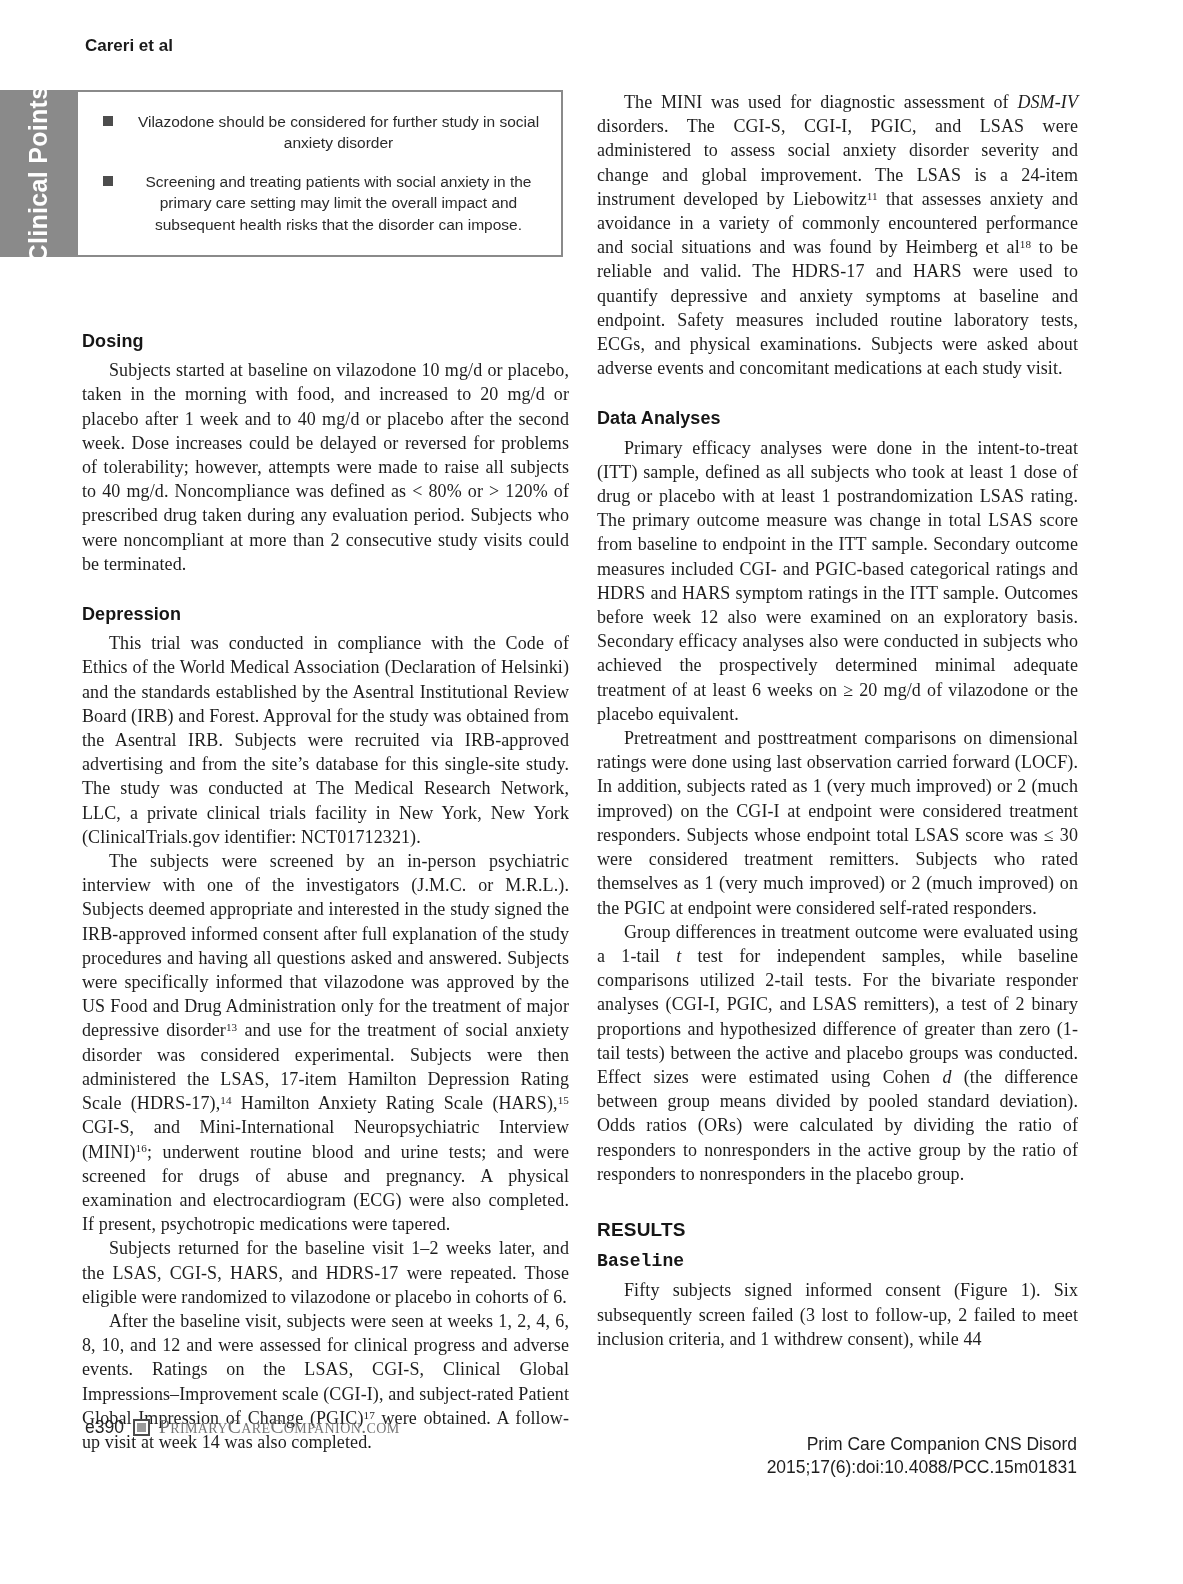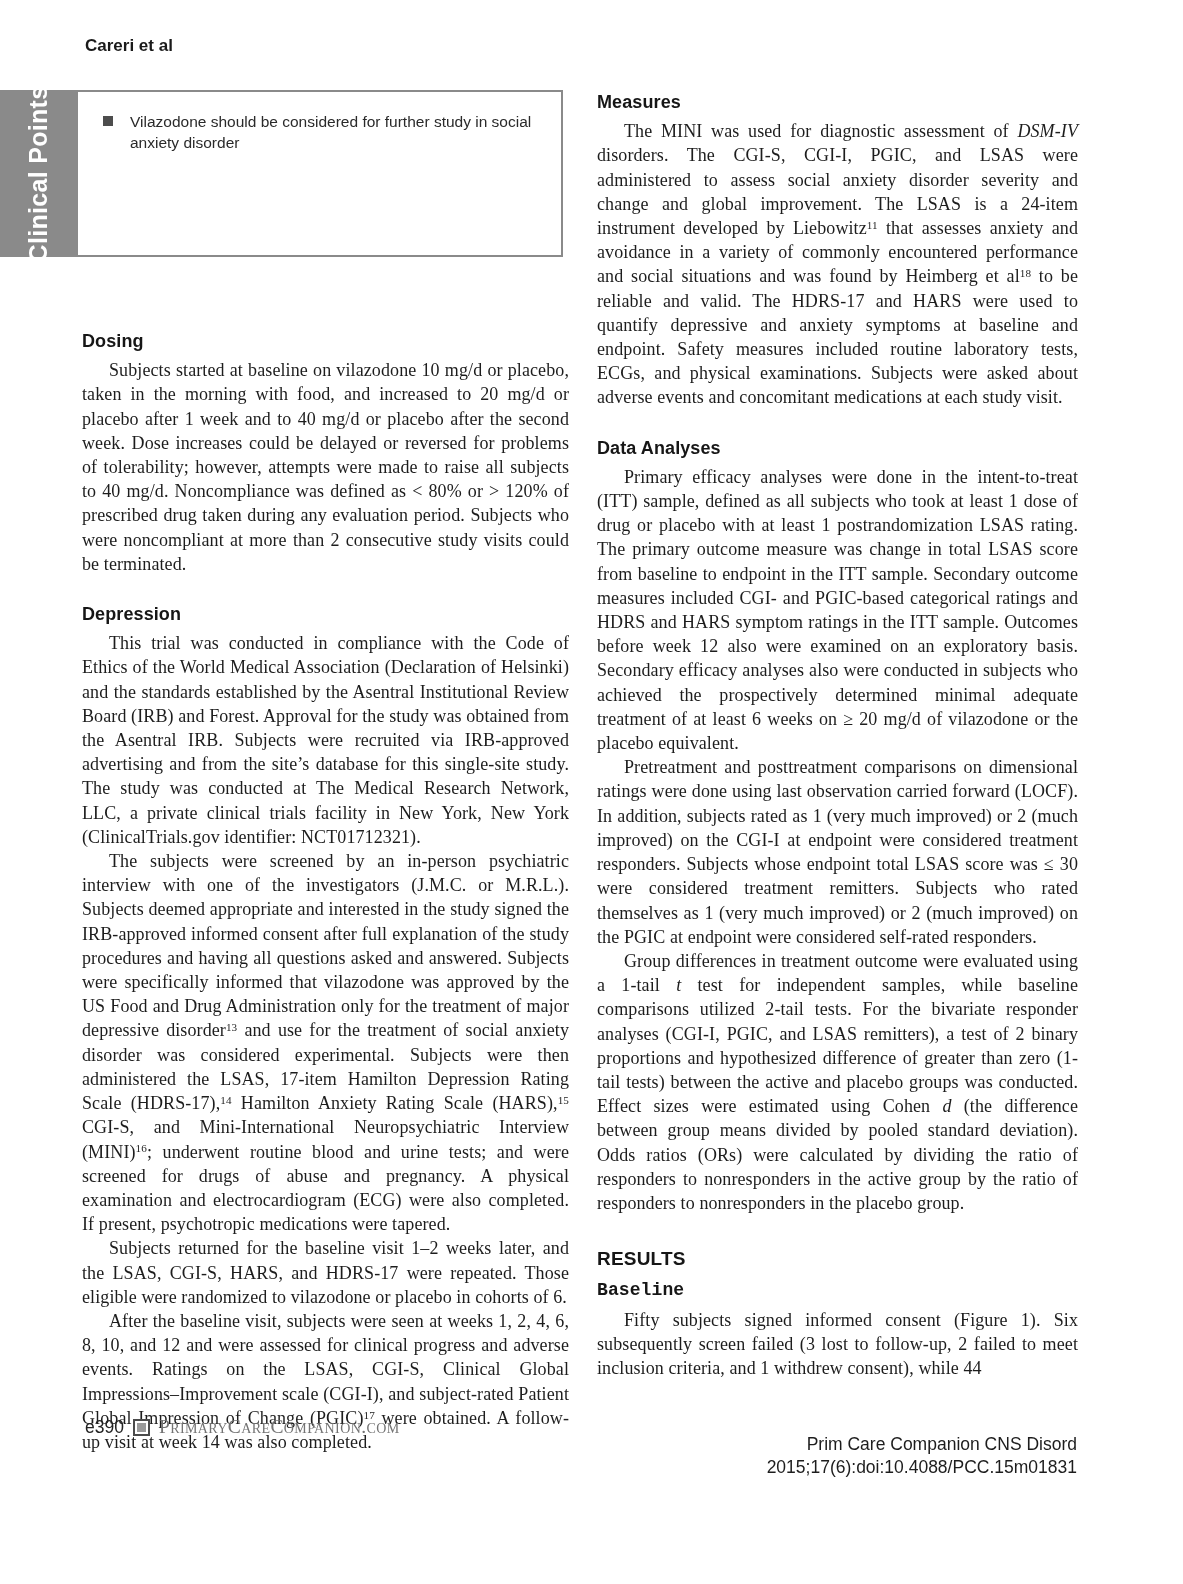--- a/index.html
+++ b/index.html
@@ -50,20 +50,21 @@
     font-weight: bold;
     font-size: 25px;
     letter-spacing: 0.3px;
   }
   #clinical-panel {
     flex: 1;
     background: #ffffff;
     border: 2px solid var(--box-border, #8a8a8a);
     padding: 19px 14px 10px 25px;
     box-sizing: border-box;
+    text-align: center;
   }
   .cp-item {
     display: flex;
     gap: 17px;
     font-family: "Liberation Sans", sans-serif;
     font-size: 15.5px;
     line-height: 1.38;
     color: #2a2a2a;
     margin-bottom: 17px;
   }
@@ -163,40 +164,43 @@
 
   <div id="clinical-box">
     <div id="clinical-strip">
       <span class="label">Clinical Points</span>
     </div>
     <div id="clinical-panel">
       <div class="cp-item">
         <span class="cp-bullet"></span>
         <span>Vilazodone should be considered for further study in social anxiety disorder</span>
       </div>
+      <div class="cp-item">
+        <span class="cp-bullet"></span>
+        <span>Screening and treating patients with social anxiety in the primary care setting may limit the overall impact and subsequent health risks that the disorder can impose.</span>
+      </div>
     </div>
   </div>
 
   <div id="col-left" class="col">
     <div class="sec">
       <h3 class="sub">Dosing</h3>
       <p class="para"><span>Subjects started at baseline on vilazodone 10 mg/d or placebo, taken in the morning with food, and increased to 20 mg/d or placebo after 1 week and to 40 mg/d or placebo after the second week. Dose increases could be delayed or reversed for problems of tolerability; however, attempts were made to raise all subjects to 40 mg/d. Noncompliance was defined as &lt;&nbsp;80% or &gt;&nbsp;120% of prescribed drug taken during any evaluation period. Subjects who were noncompliant at more than 2 consecutive study visits could be terminated.</span></p>
     </div>
     <div class="sec">
       <h3 class="sub">Depression</h3>
       <p class="para"><span>This trial was conducted in compliance with the Code of Ethics of the World Medical Association (Declaration of Helsinki) and the standards established by the Asentral Institutional Review Board (IRB) and Forest. Approval for the study was obtained from the Asentral IRB. Subjects were recruited via IRB-approved advertising and from the site’s database for this single-site study. The study was conducted at The Medical Research Network, LLC, a private clinical trials facility in New York, New York (ClinicalTrials.gov identifier: NCT01712321).</span></p>
       <p class="para"><span>The subjects were screened by an in-person psychiatric interview with one of the investigators (J.M.C. or M.R.L.). Subjects deemed appropriate and interested in the study signed the IRB-approved informed consent after full explanation of the study procedures and having all questions asked and answered. Subjects were specifically informed that vilazodone was approved by the US Food and Drug Administration only for the treatment of major depressive disorder</span><sup>13</sup><span> and use for the treatment of social anxiety disorder was considered experimental. Subjects were then administered the LSAS, 17-item Hamilton Depression Rating Scale (HDRS-17),</span><sup>14</sup><span> Hamilton Anxiety Rating Scale (HARS),</span><sup>15</sup><span> CGI-S, and Mini-International Neuropsychiatric Interview (MINI)</span><sup>16</sup><span>; underwent routine blood and urine tests; and were screened for drugs of abuse and pregnancy. A physical examination and electrocardiogram (ECG) were also completed. If present, psychotropic medications were tapered.</span></p>
       <p class="para"><span>Subjects returned for the baseline visit 1–2 weeks later, and the LSAS, CGI-S, HARS, and HDRS-17 were repeated. Those eligible were randomized to vilazodone or placebo in cohorts of 6.</span></p>
       <p class="para"><span>After the baseline visit, subjects were seen at weeks 1, 2, 4, 6, 8, 10, and 12 and were assessed for clinical progress and adverse events. Ratings on the LSAS, CGI-S, Clinical Global Impressions–Improvement scale (CGI-I), and subject-rated Patient Global Impression of Change (PGIC)</span><sup>17</sup><span> were obtained. A follow-up visit at week 14 was also completed.</span></p>
     </div>
   </div>
 
   <div id="col-right" class="col">
     <div class="sec">
-      <h3 class="sub">Measures</h3>
       <p class="para"><span>The MINI was used for diagnostic assessment of </span><i>DSM-IV</i><span> disorders. The CGI-S, CGI-I, PGIC, and LSAS were administered to assess social anxiety disorder severity and change and global improvement. The LSAS is a 24-item instrument developed by Liebowitz</span><sup>11</sup><span> that assesses anxiety and avoidance in a variety of commonly encountered performance and social situations and was found by Heimberg et al</span><sup>18</sup><span> to be reliable and valid. The HDRS-17 and HARS were used to quantify depressive and anxiety symptoms at baseline and endpoint. Safety measures included routine laboratory tests, ECGs, and physical examinations. Subjects were asked about adverse events and concomitant medications at each study visit.</span></p>
     </div>
     <div class="sec">
       <h3 class="sub">Data Analyses</h3>
       <p class="para"><span>Primary efficacy analyses were done in the intent-to-treat (ITT) sample, defined as all subjects who took at least 1 dose of drug or placebo with at least 1 postrandomization LSAS rating. The primary outcome measure was change in total LSAS score from baseline to endpoint in the ITT sample. Secondary outcome measures included CGI- and PGIC-based categorical ratings and HDRS and HARS symptom ratings in the ITT sample. Outcomes before week 12 also were examined on an exploratory basis. Secondary efficacy analyses also were conducted in subjects who achieved the prospectively determined minimal adequate treatment of at least 6 weeks on ≥&nbsp;20 mg/d of vilazodone or the placebo equivalent.</span></p>
       <p class="para"><span>Pretreatment and posttreatment comparisons on dimensional ratings were done using last observation carried forward (LOCF). In addition, subjects rated as 1 (very much improved) or 2 (much improved) on the CGI-I at endpoint were considered treatment responders. Subjects whose endpoint total LSAS score was ≤&nbsp;30 were considered treatment remitters. Subjects who rated themselves as 1 (very much improved) or 2 (much improved) on the PGIC at endpoint were considered self-rated responders.</span></p>
       <p class="para"><span>Group differences in treatment outcome were evaluated using a 1-tail </span><i>t</i><span> test for independent samples, while baseline comparisons utilized 2-tail tests. For the bivariate responder analyses (CGI-I, PGIC, and LSAS remitters), a test of 2 binary proportions and hypothesized difference of greater than zero (1-tail tests) between the active and placebo groups was conducted. Effect sizes were estimated using Cohen </span><i>d</i><span> (the difference between group means divided by pooled standard deviation). Odds ratios (ORs) were calculated by dividing the ratio of responders to nonresponders in the active group by the ratio of responders to nonresponders in the placebo group.</span></p>
     </div>
     <div class="sec sec-results">
       <h2 class="major">RESULTS</h2>

